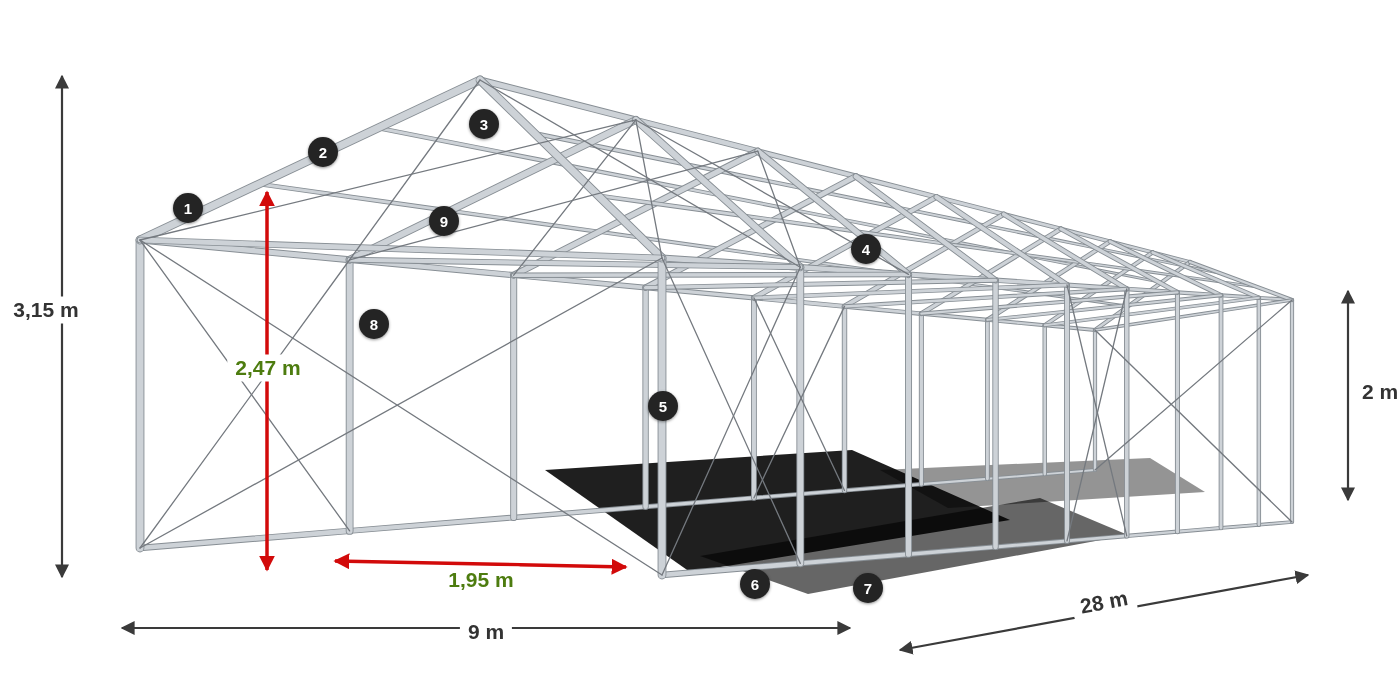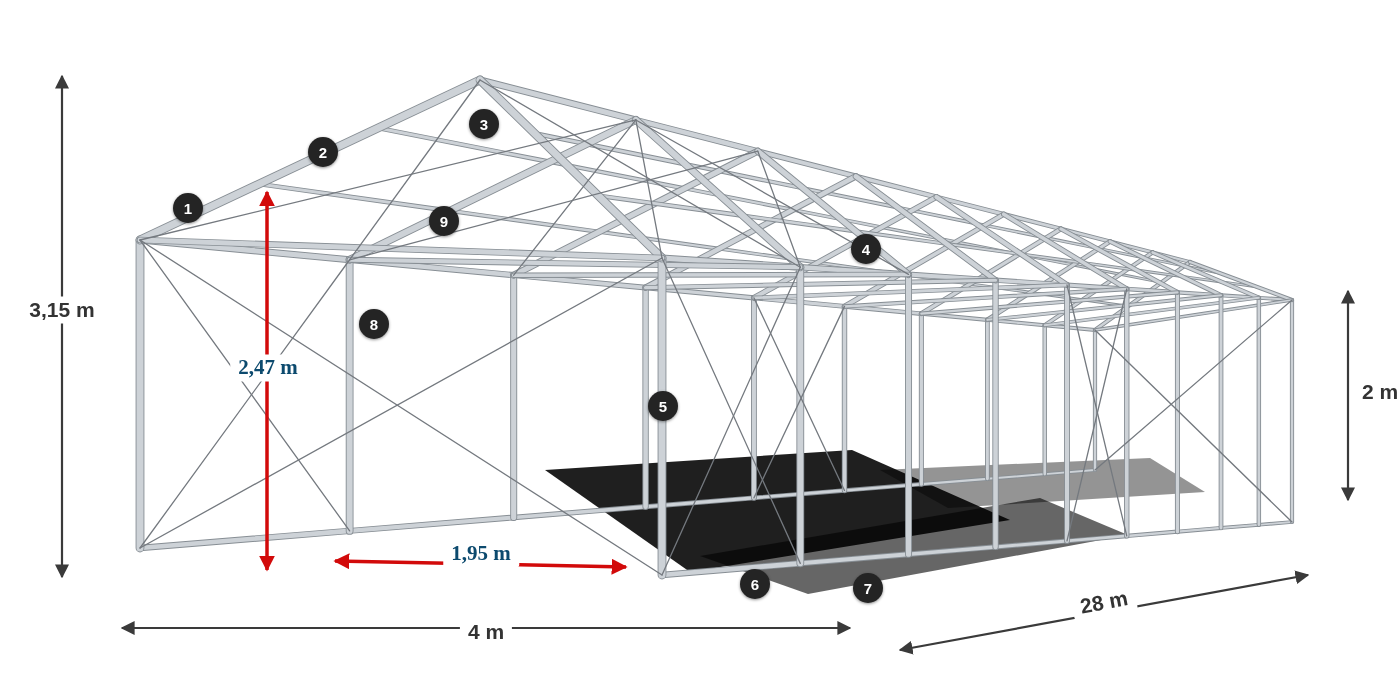--- a/index.html
+++ b/index.html
@@ -2,21 +2,21 @@
 <html><head>
 <meta charset="utf-8">
 <style>
   html,body{margin:0;padding:0;background:#ffffff;}
   .stage{position:relative;width:1400px;height:700px;background:#ffffff;overflow:hidden;
          font-family:"Liberation Sans",sans-serif;}
   .stage svg{position:absolute;left:0;top:0;}
   .dim-label{position:absolute;transform:translate(-50%,-50%);background:#ffffff;
              padding:1px 8px;font-weight:bold;font-size:21px;color:#333333;
              white-space:nowrap;border-radius:3px;line-height:1.2;}
-  .dim-label.red{color:#0c4a6e;font-family:Liberation Serif, serif;}
+  .dim-label.red{color:#4d7c0f;}
   .dim-label.rot{transform:translate(-50%,-50%) rotate(-10.5deg);}
   .marker{position:absolute;width:30px;height:30px;border-radius:50%;background:#242424;
           color:#ffffff;display:flex;align-items:center;justify-content:center;
           font-weight:bold;font-size:15px;box-shadow:0 1px 3px rgba(0,0,0,.45);
           cursor:pointer;user-select:none;}
 </style>
 </head>
 <body>
 
 <div class="stage">
@@ -319,24 +319,24 @@
       </marker>
     </defs>
     <line x1="62" y1="76" x2="62" y2="577" stroke="#3a3a3a" stroke-width="2.2" marker-start="url(#ah-dark)" marker-end="url(#ah-dark)"></line>
     <line x1="122" y1="628" x2="850" y2="628" stroke="#3a3a3a" stroke-width="2.2" marker-start="url(#ah-dark)" marker-end="url(#ah-dark)"></line>
     <line x1="900" y1="650" x2="1308" y2="575" stroke="#3a3a3a" stroke-width="2.2" marker-start="url(#ah-dark)" marker-end="url(#ah-dark)"></line>
     <line x1="1348" y1="291" x2="1348" y2="500" stroke="#3a3a3a" stroke-width="2.2" marker-start="url(#ah-dark)" marker-end="url(#ah-dark)"></line>
     <line x1="267" y1="192" x2="267" y2="570" stroke="#d20a0a" stroke-width="3.5" marker-start="url(#ah-red)" marker-end="url(#ah-red)"></line>
     <line x1="335" y1="561" x2="626" y2="567" stroke="#d20a0a" stroke-width="3.5" marker-start="url(#ah-red)" marker-end="url(#ah-red)"></line>
   </svg>
 
-  <div class="dim-label" style="left:62px;top:310px">3,15 m</div>
+  <div class="dim-label" style="left:46px;top:310px">3,15 m</div>
   <div class="dim-label red" style="left:268px;top:368px">2,47 m</div>
-  <div class="dim-label red" style="left:481px;top:554px">1,95 m</div>
-  <div class="dim-label" style="left:486px;top:632px">4 m</div>
+  <div class="dim-label red" style="left:481px;top:580px">1,95 m</div>
+  <div class="dim-label" style="left:486px;top:632px">9 m</div>
   <div class="dim-label rot" style="left:1104px;top:602px">28 m</div>
   <div class="dim-label" style="left:1380px;top:392px">2 m</div>
 
   <div id="marker-layer">
       <div class="marker" style="left: 173px; top: 193px;">1</div>
       <div class="marker" style="left: 308px; top: 137px;">2</div>
       <div class="marker" style="left: 469px; top: 109px;">3</div>
       <div class="marker" style="left: 851px; top: 234px;">4</div>
       <div class="marker" style="left: 648px; top: 391px;">5</div>
       <div class="marker" style="left: 740px; top: 569px;">6</div>

